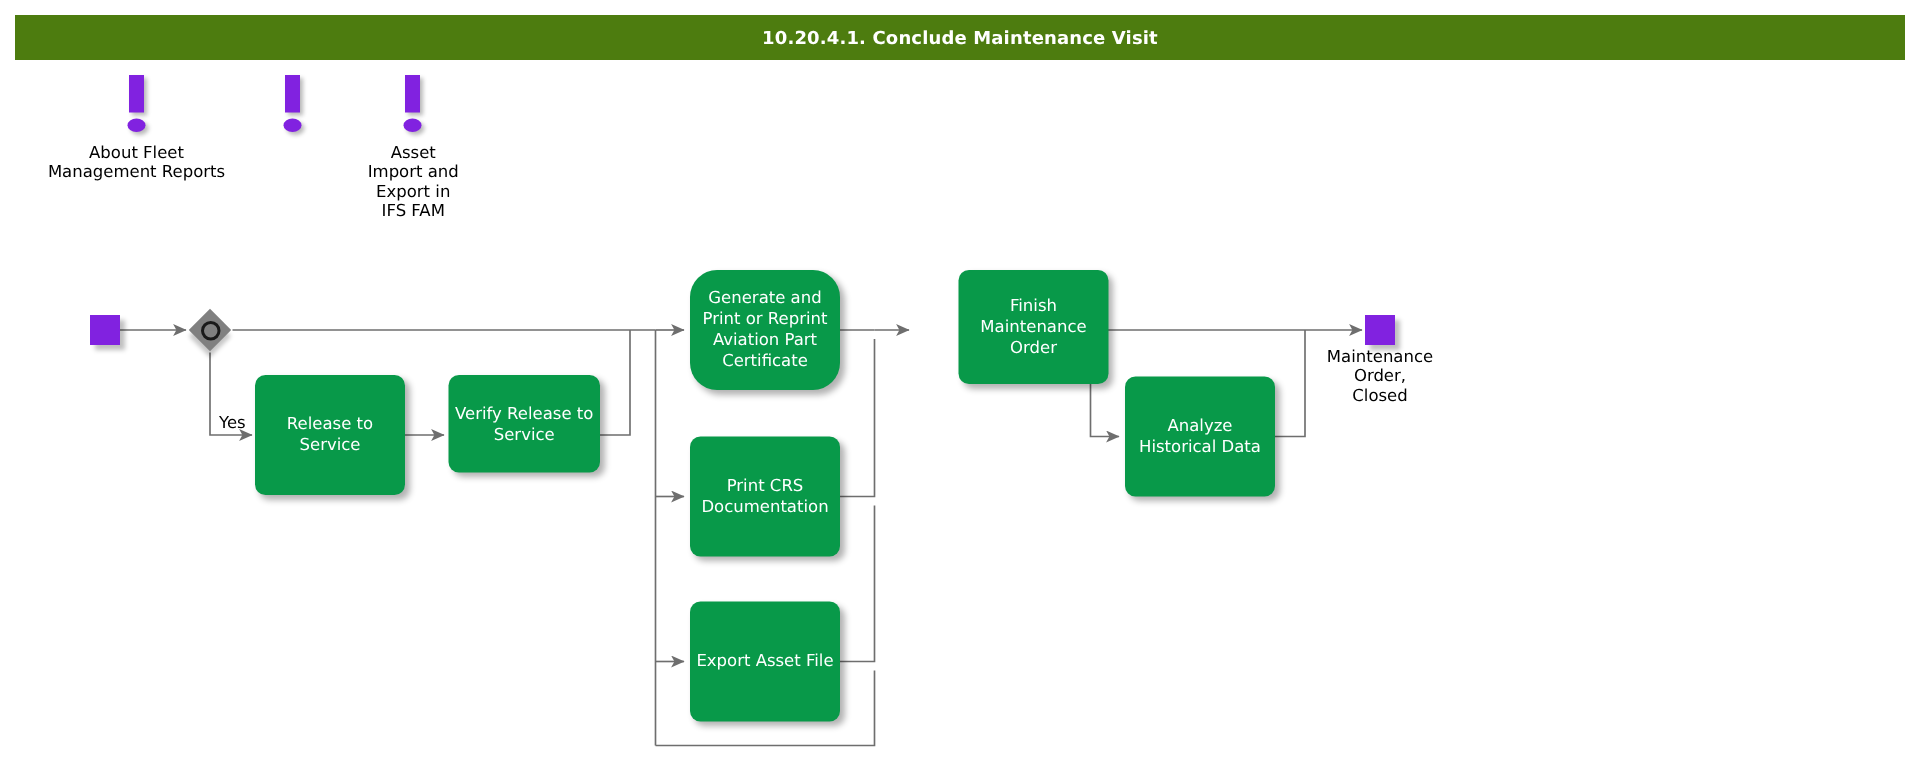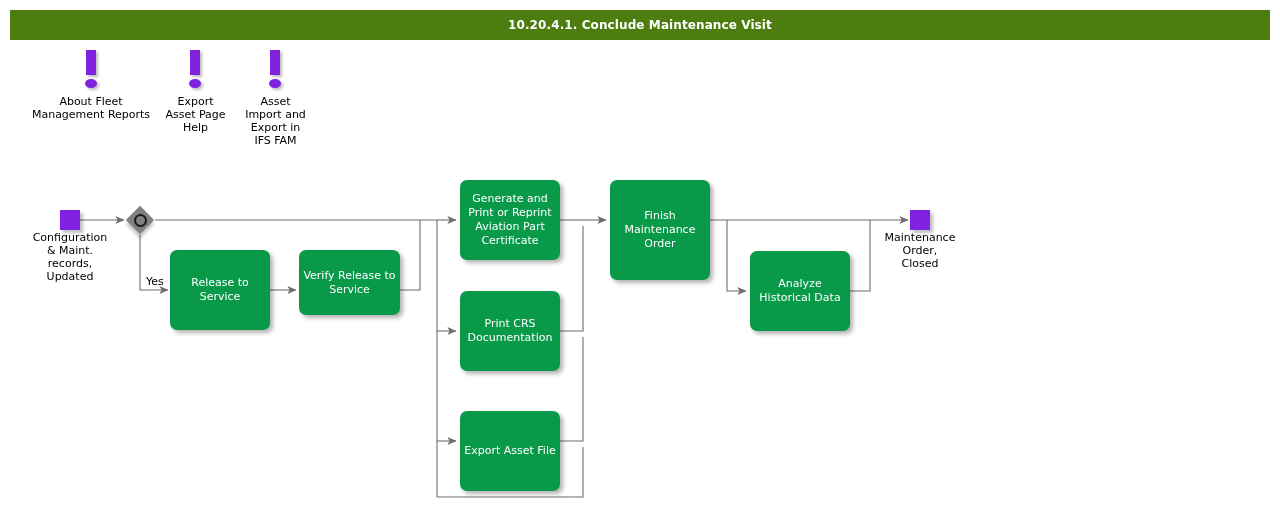--- a/index.html
+++ b/index.html
@@ -140,62 +140,55 @@
     <div class="bar"></div>
     <div class="dot"></div>
   </div>
   <div class="cap" style="left:10px;top:95px;width:162px;">About Fleet
 Management Reports</div>
 
   <div class="helpicon" style="left:188px;top:50px;">
     <div class="bar"></div>
     <div class="dot"></div>
   </div>
-  <div class="cap" style="left:153px;top:95px;width:85px;">Export
-Asset Page
-Help</div>
 
   <div class="helpicon" style="left:268px;top:50px;">
     <div class="bar"></div>
     <div class="dot"></div>
   </div>
   <div class="cap" style="left:233px;top:95px;width:85px;">Asset
 Import and
 Export in
 IFS FAM</div>
 
   <div class="term" style="left:60px;top:210px;"></div>
-  <div class="cap" style="left:10px;top:231px;width:120px;">Configuration
-&amp; Maint.
-records,
-Updated</div>
 
   <div class="diamond" style="left:126px;top:206px;">
     <div class="dshape"></div>
     <div class="dcircle"></div>
   </div>
   <div class="edgelabel" style="left:146px;top:275px;">Yes</div>
 
   <div class="proc" style="left:170px;top:250px;width:100px;height:80px;">Release to
 Service</div>
 
   <div class="proc" style="left:299px;top:250px;width:101px;height:65px;">Verify Release to
 Service</div>
 
-  <div class="proc" style="left:460px;top:180px;width:100px;height:80px;">Generate and
+  <div class="proc" style="left:460px;top:180px;width:100px;height:80px;border-radius:18px;">Generate and
 Print or Reprint
 Aviation Part
 Certificate</div>
 
   <div class="proc" style="left:460px;top:291px;width:100px;height:80px;">Print CRS
 Documentation</div>
 
-  <div class="proc" style="left:460px;top:411px;width:100px;height:80px;">Export Asset File</div>
+  <div class="proc" style="left:460px;top:401px;width:100px;height:80px;">Export Asset File</div>
 
-  <div class="proc" style="left:610px;top:180px;width:100px;height:100px;">Finish
+  <div class="proc" style="left:639px;top:180px;width:100px;height:76px;">Finish
 Maintenance
 Order</div>
 
   <div class="proc" style="left:750px;top:251px;width:100px;height:80px;">Analyze
 Historical Data</div>
 
   <div class="term" style="left:910px;top:210px;"></div>
   <div class="cap" style="left:862px;top:231px;width:116px;">Maintenance
 Order,
 Closed</div>

